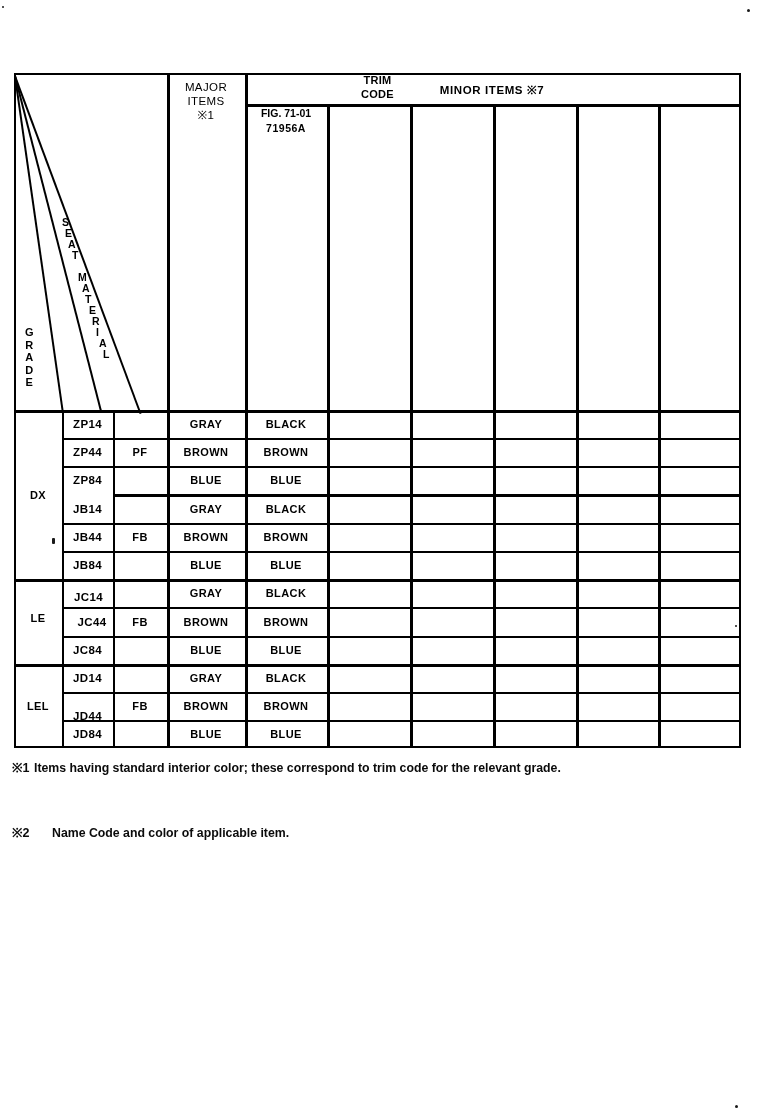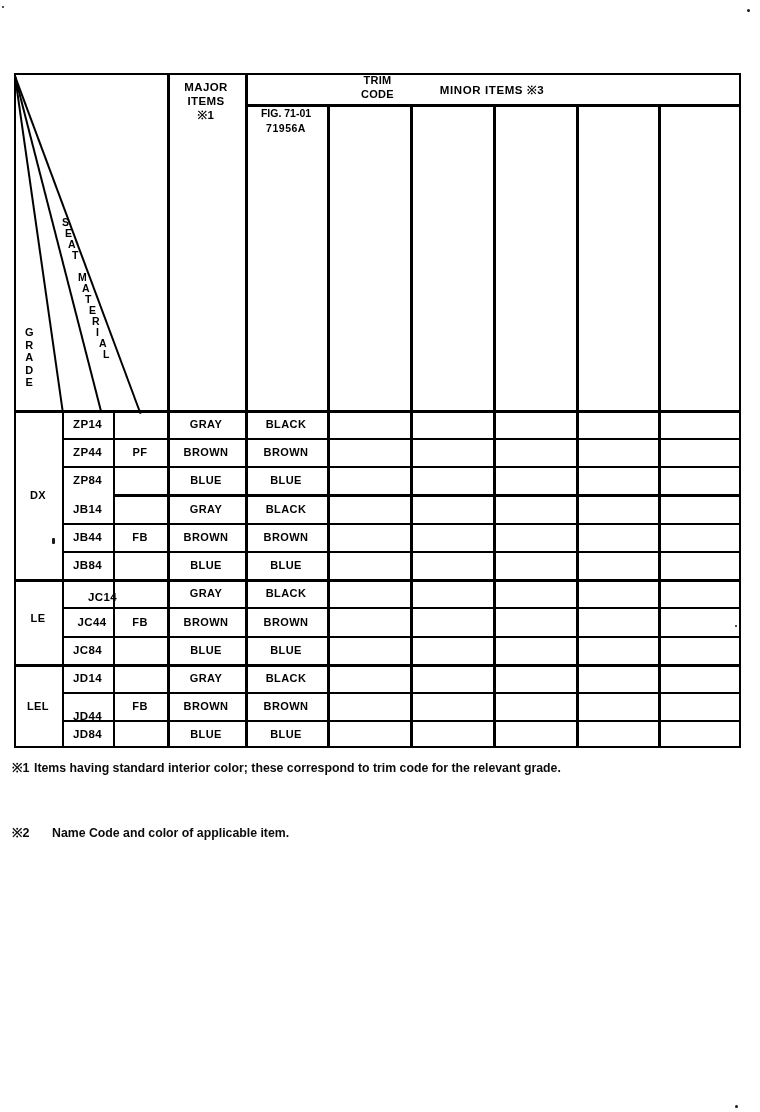--- a/index.html
+++ b/index.html
@@ -65,21 +65,21 @@
   }
 
   
   .hdr-major {
     position: absolute;
     left: 153px;
     top: 2px;
     width: 78px;
     text-align: center;
     font-size: 11.5px;
-    font-weight: bold;
+    font-weight: normal;
     letter-spacing: 0.4px;
     line-height: 14px;
     padding-top: 5px;
   }
   .hdr-minor {
     position: absolute;
     left: 231px;
     top: 2px;
     width: 494px;
     text-align: center;
@@ -245,21 +245,21 @@
       <div>TRIM</div>
       <div>CODE</div>
     </div>
 
     <div class="hdr-major">
       <div>MAJOR</div>
       <div>ITEMS</div>
       <div>※1</div>
     </div>
 
-    <div class="hdr-minor">MINOR ITEMS ※3</div>
+    <div class="hdr-minor">MINOR ITEMS ※7</div>
 
     <div class="hdr-fig">
       <div>FIG. 71-01</div>
       <div class="l2">71956A</div>
     </div>
 
     <div class="hline thick" style="left:0px;top:337px;width:727px;"></div>
 
     <div class="hline" style="left:48px;top:365px;width:679px;"></div>
     <div class="hline" style="left:48px;top:393px;width:679px;"></div>
@@ -299,21 +299,21 @@
     <div class="cell" style="left:231px;top:421px;width:82px;height:29px;">BLACK</div>
 
     <div class="cell code" style="left:48px;top:450px;width:51px;height:28px;">JB44</div>
     <div class="cell" style="left:153px;top:450px;width:78px;height:28px;">BROWN</div>
     <div class="cell" style="left:231px;top:450px;width:82px;height:28px;">BROWN</div>
 
     <div class="cell code" style="left:48px;top:478px;width:51px;height:28px;">JB84</div>
     <div class="cell" style="left:153px;top:478px;width:78px;height:28px;">BLUE</div>
     <div class="cell" style="left:231px;top:478px;width:82px;height:28px;">BLUE</div>
 
-    <div class="cell code" style="left:63px;top:506px;width:51px;height:36px;">JC14</div>
+    <div class="cell code" style="left:49px;top:506px;width:51px;height:36px;">JC14</div>
     <div class="cell" style="left:153px;top:506px;width:78px;height:28px;">GRAY</div>
     <div class="cell" style="left:231px;top:506px;width:82px;height:28px;">BLACK</div>
 
     <div class="cell code" style="left:48px;top:534px;width:60px;height:29px;">JC44</div>
     <div class="cell" style="left:153px;top:534px;width:78px;height:29px;">BROWN</div>
     <div class="cell" style="left:231px;top:534px;width:82px;height:29px;">BROWN</div>
 
     <div class="cell code" style="left:48px;top:563px;width:51px;height:28px;">JC84</div>
     <div class="cell" style="left:153px;top:563px;width:78px;height:28px;">BLUE</div>
     <div class="cell" style="left:231px;top:563px;width:82px;height:28px;">BLUE</div>

